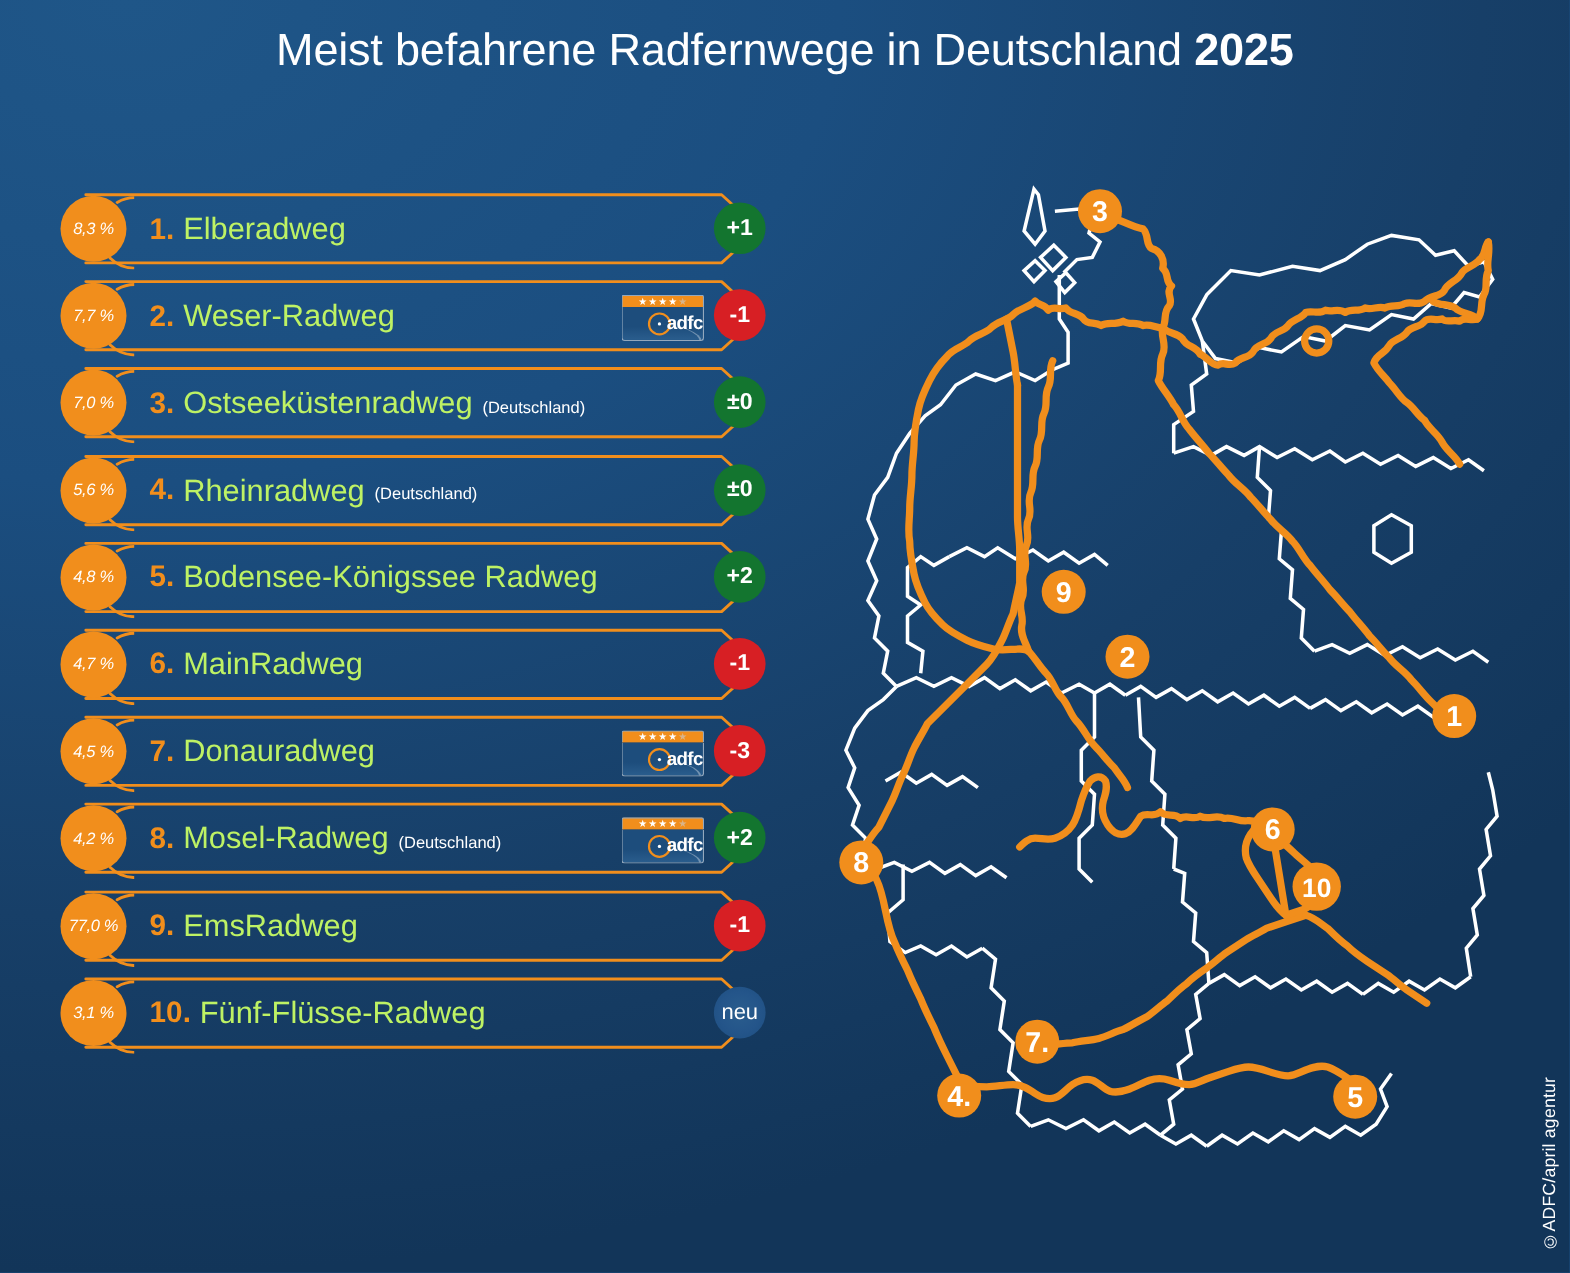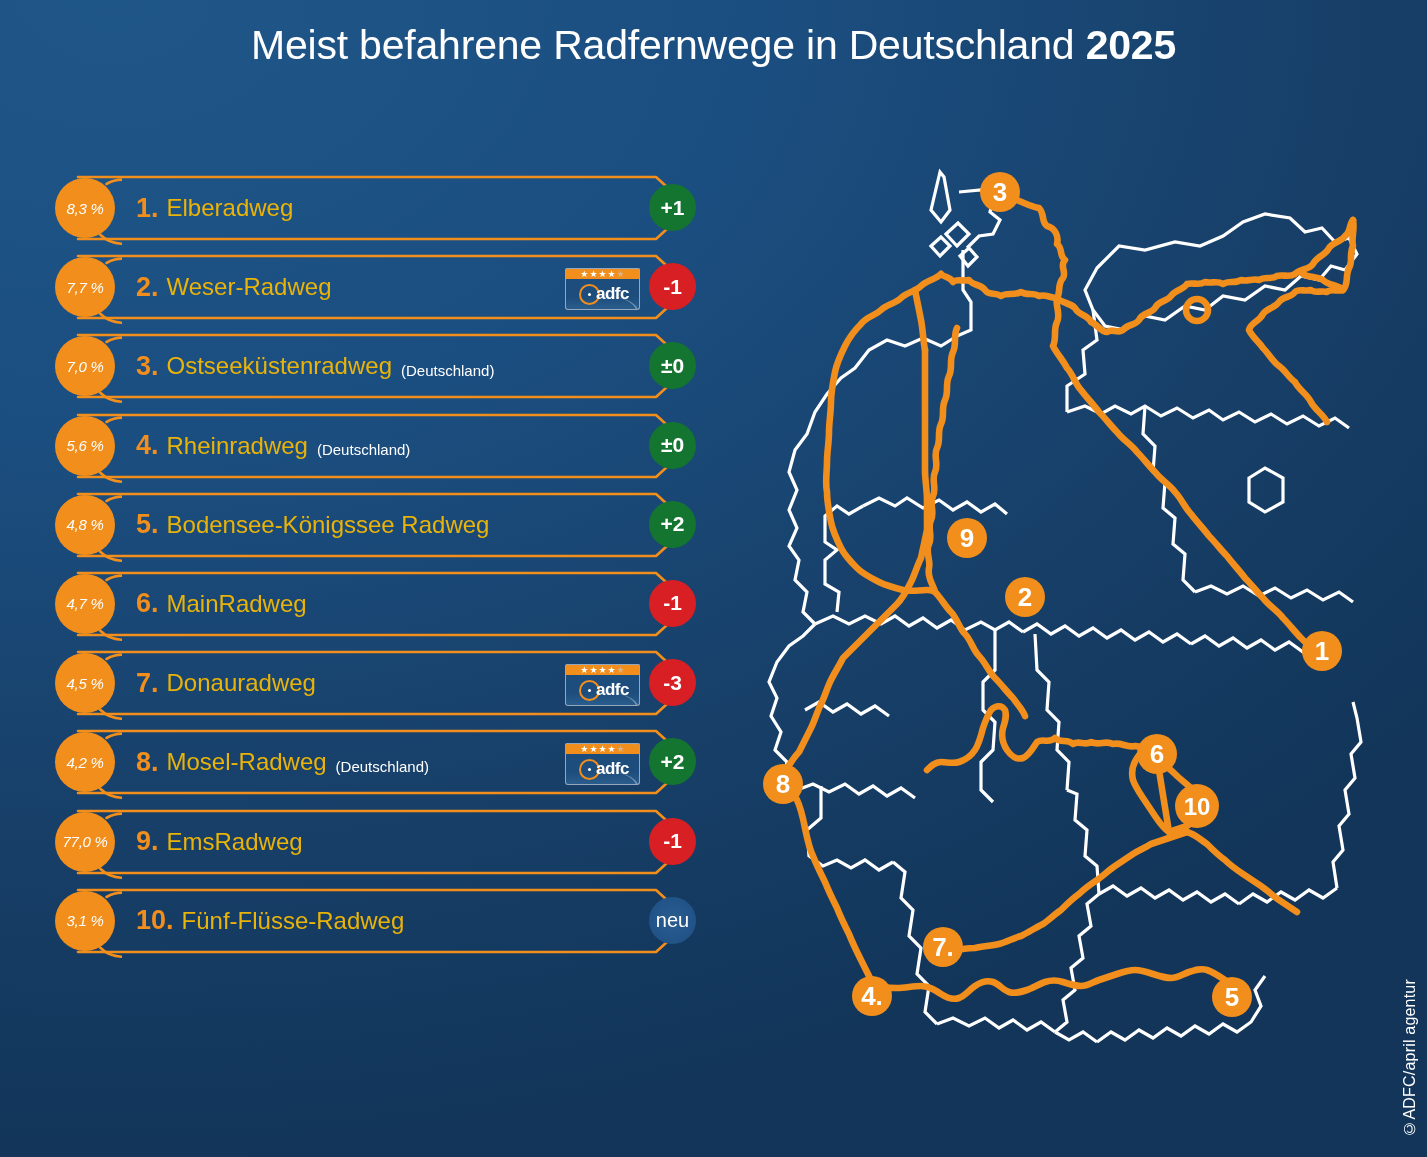--- a/index.html
+++ b/index.html
@@ -76,21 +76,21 @@
     position:absolute;
     left:88px; top:0; height:68px;
     display:flex; align-items:center;
     white-space:nowrap;
     z-index:3;
   }
   .rank-num{
     color:#F18E1C; font-size:27px; font-weight:700; margin-right:8px;
   }
   .route-name{
-    color:#eab308; font-size:24px; font-weight:400;
+    color:#bef264; font-size:28px; font-weight:400;
   }
   .route-suffix{
     color:#ffffff; font-size:15px; font-weight:400; margin-left:9px; align-self:center; position:relative; top:4px;
   }
   .adfc-badge{
     position:absolute;
     top:15px;
     width:75px; height:42px;
     z-index:4;
   }
@@ -100,21 +100,21 @@
     display:flex; align-items:center; justify-content:center; gap:1px;
     border-radius:2px 2px 0 0;
   }
   .adfc-badge .bar span{ font-size:9px; line-height:9px; color:#ffffff;}
   .adfc-badge .bar span.dim{ color:#d9b48a;}
   .adfc-badge .panel{
     height:31px;
     background:linear-gradient(180deg,#1d4d7c 0%, #1d4d7c 60%, #2a5d8d 100%);
     border:1px solid #93a8bd; border-top:none;
     border-radius:0 0 3px 3px;
-    display:flex; align-items:center; justify-content:center;
+    display:flex; align-items:center; justify-content:flex-end;
     position:relative; overflow:hidden;
   }
   .adfc-badge .logo{
     width:21px; height:21px; margin-left:3px;
     border:2.5px solid #F18E1C;
     border-radius:50%;
     position:relative; flex:none;
   }
   .adfc-badge .logo:after{
     content:""; position:absolute; left:7px; top:7px;

